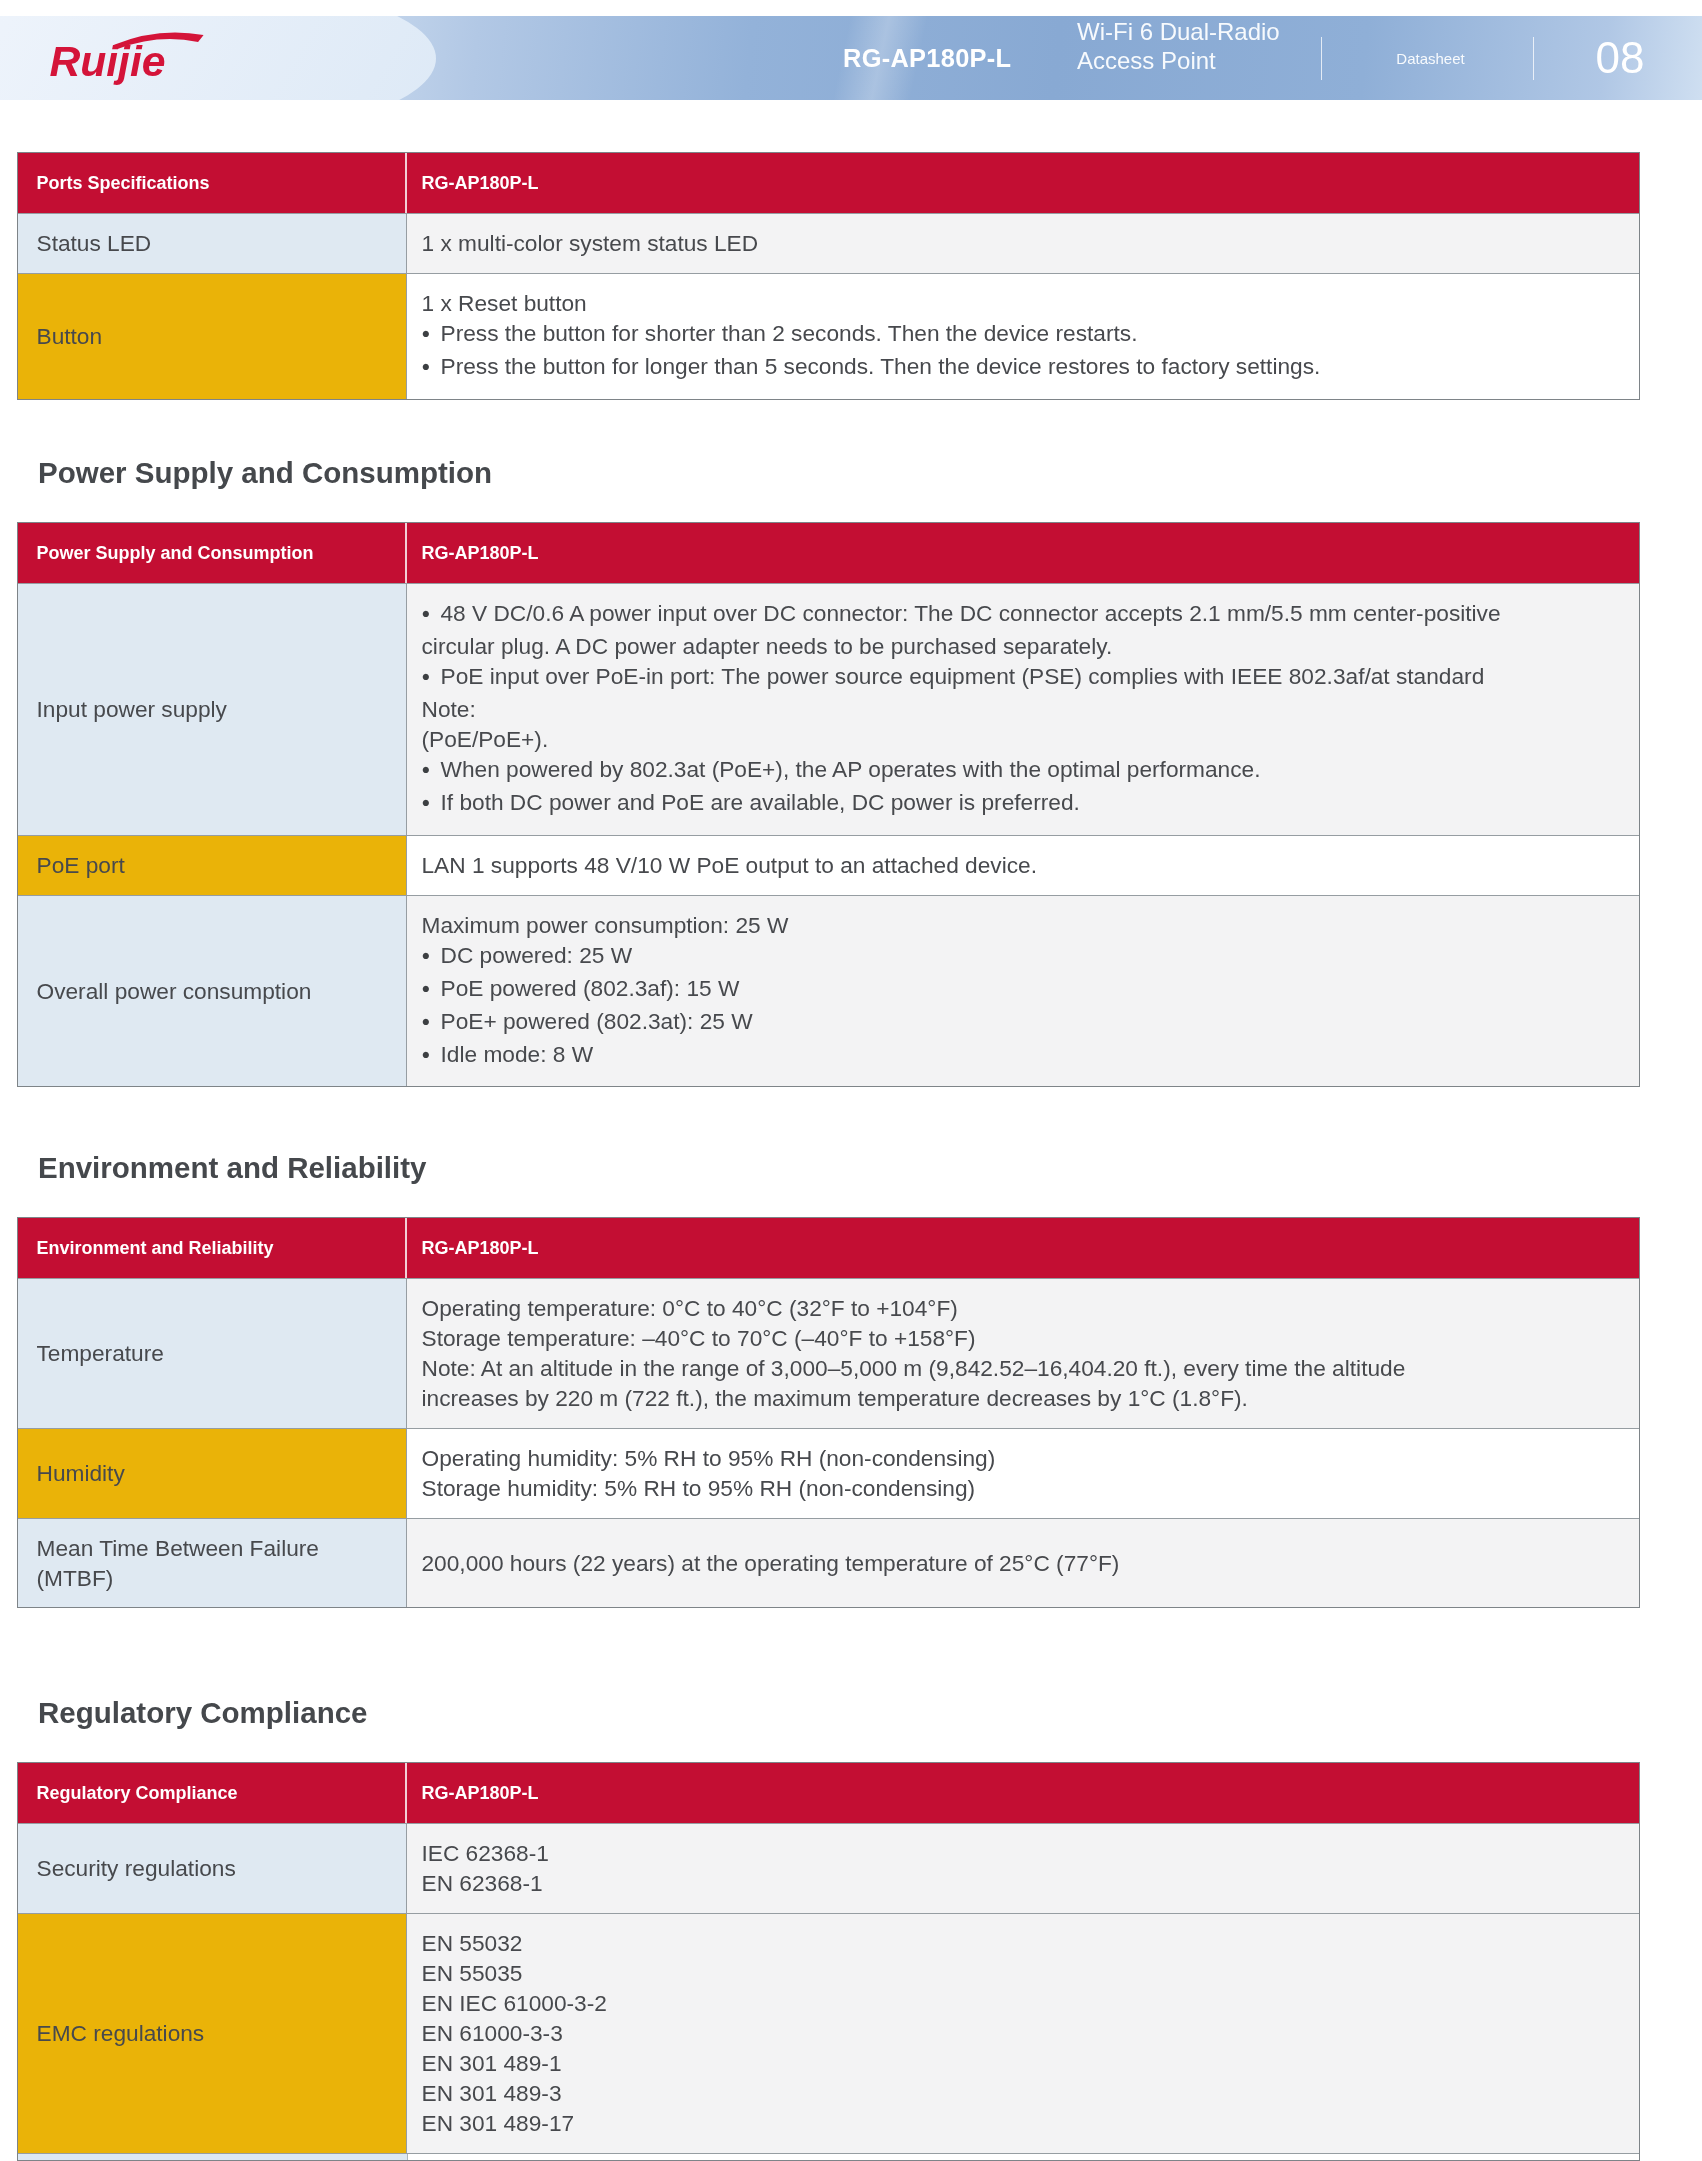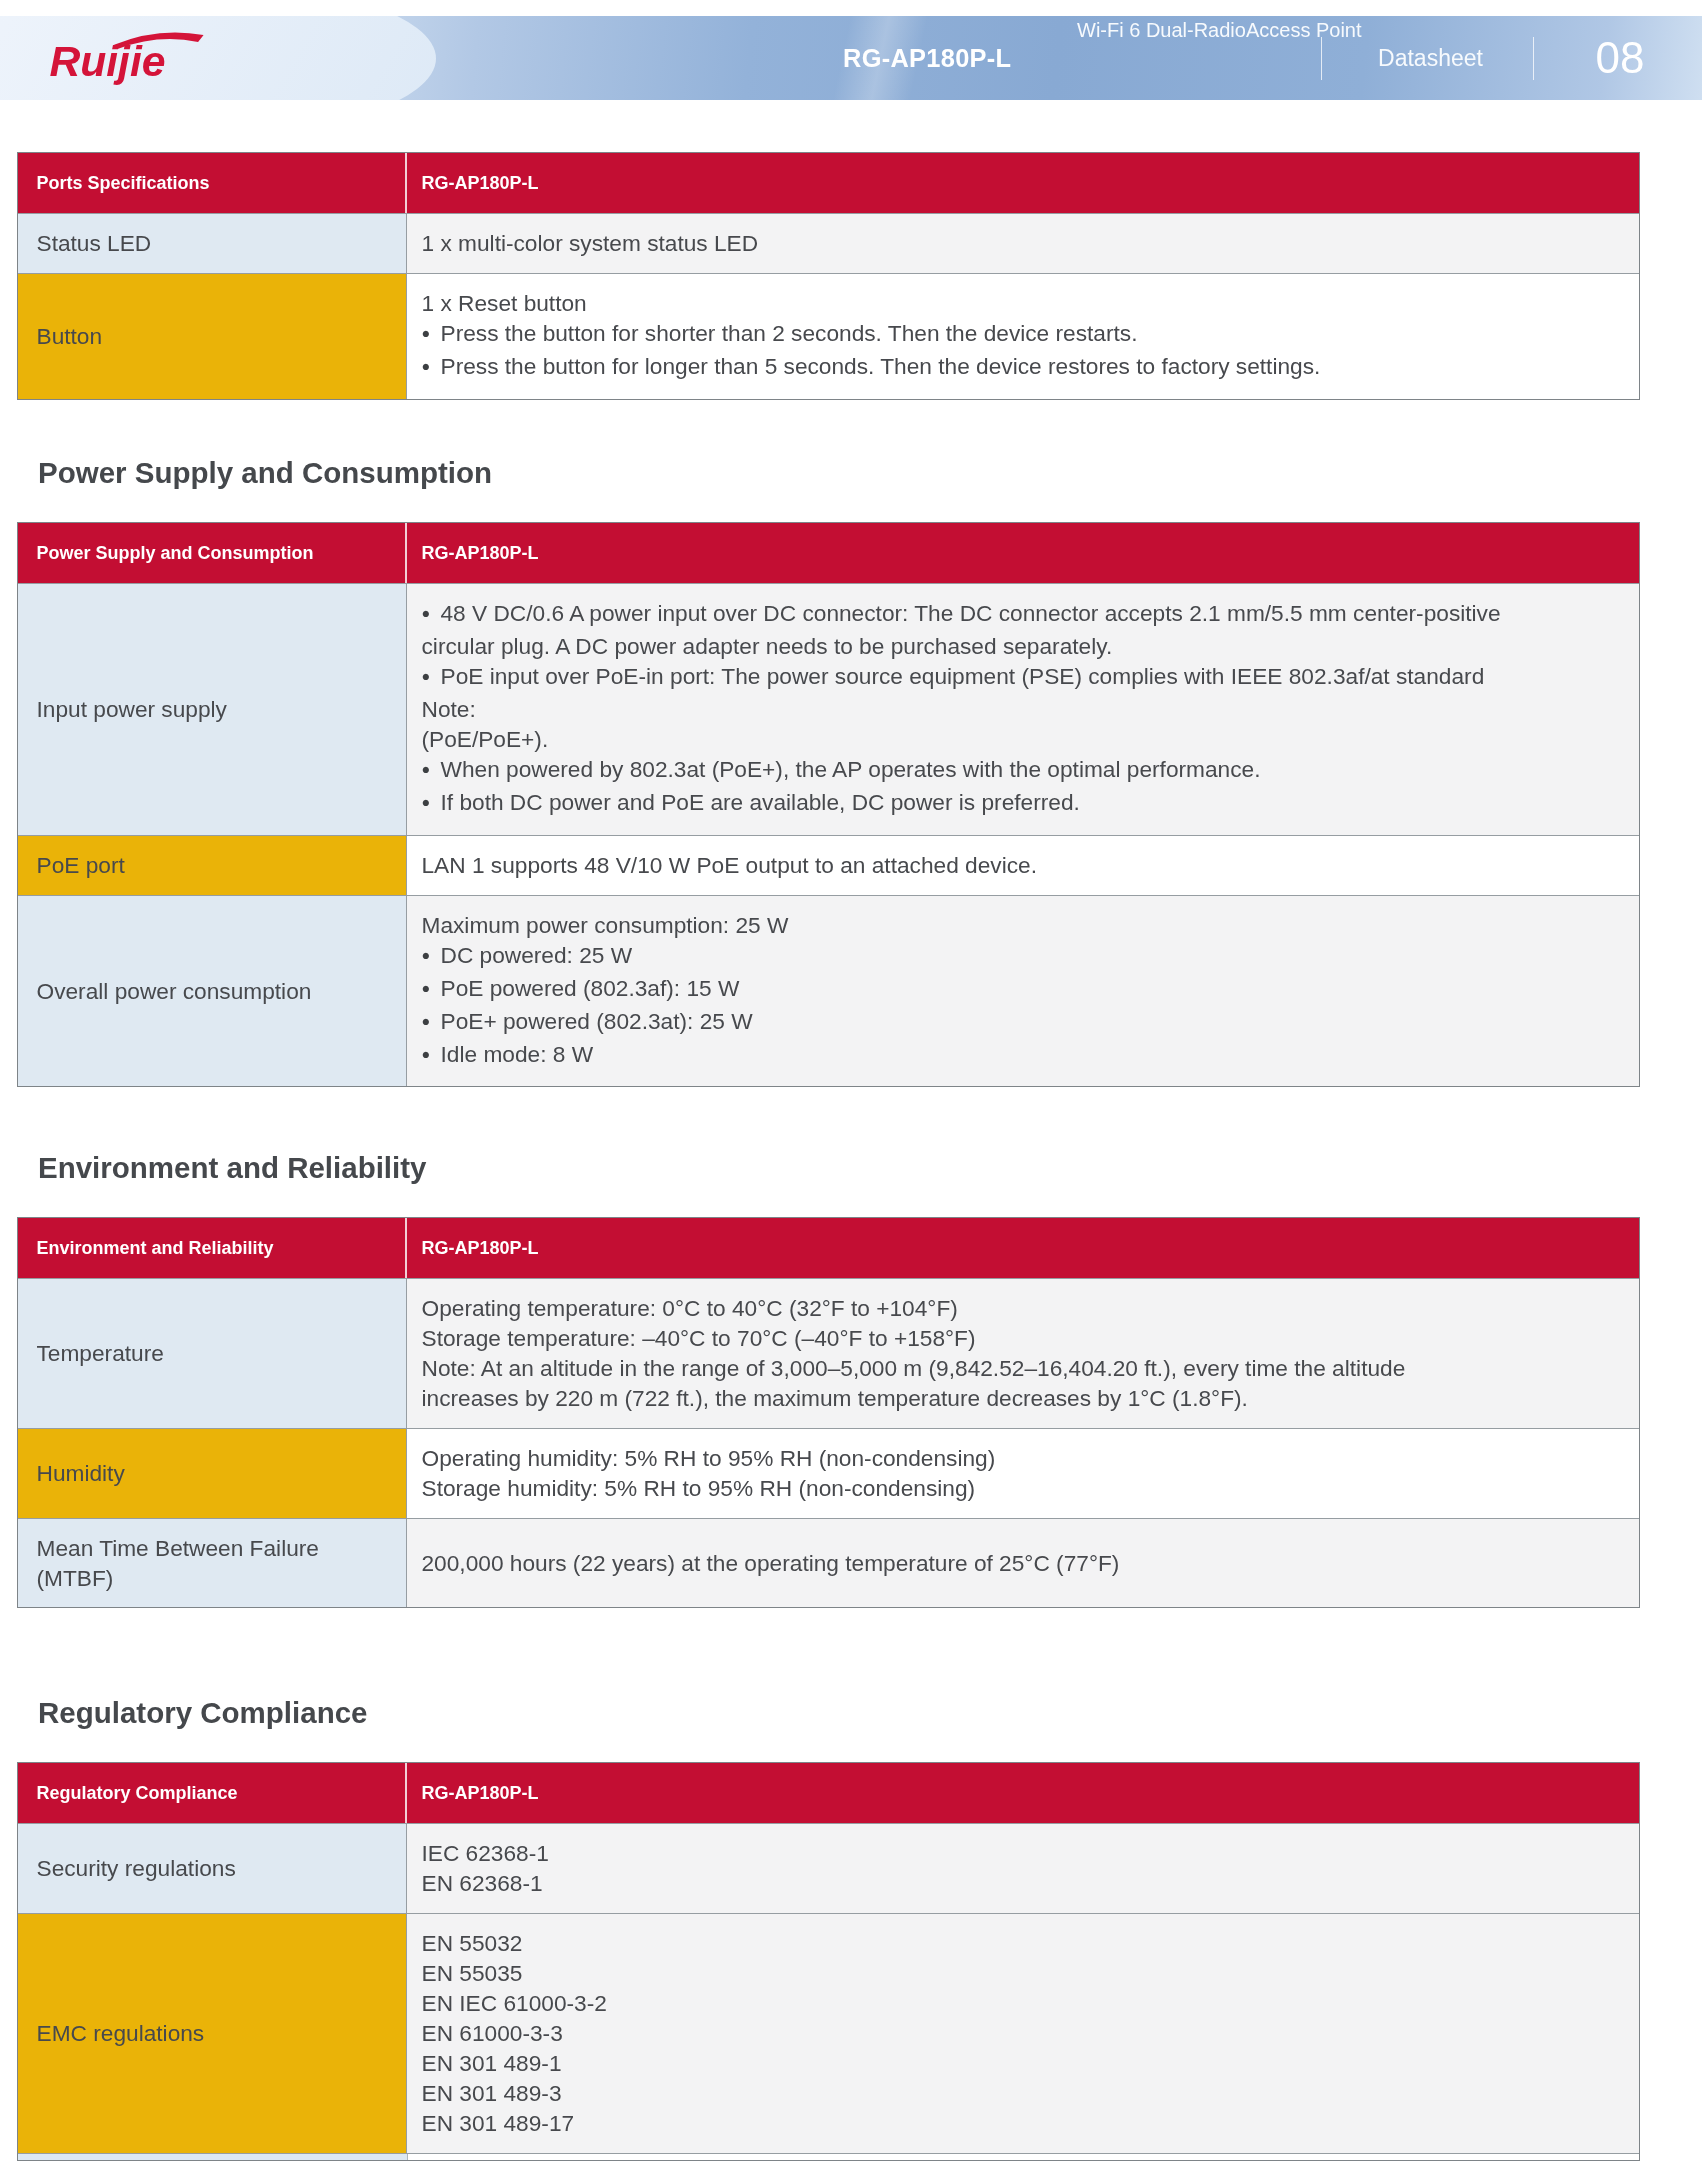--- a/index.html
+++ b/index.html
@@ -24,28 +24,28 @@
     position:absolute;left:841px;top:-27.5px;width:76px;height:151px;
     background:linear-gradient(90deg,rgba(255,255,255,0),rgba(255,255,255,.25),rgba(255,255,255,0));
     transform:rotate(12deg);
   }
   .hlogo{position:absolute;left:48px;top:8.2px;width:179px;height:69px;}
   .hmodel{
     position:absolute;left:843px;top:0;height:84px;display:flex;align-items:center;
     font-weight:bold;font-size:25.4px;color:#ffffff;letter-spacing:0.3px;
   }
   .hprod{
-    position:absolute;left:1077px;top:0;height:60px;display:flex;flex-direction:row;
-    justify-content:center;font-size:20px;line-height:29.5px;color:#f7fafd;
+    position:absolute;left:1077px;top:0;height:60px;display:flex;flex-direction:column;
+    justify-content:center;font-size:24px;line-height:29.5px;color:#f7fafd;
   }
   .hdiv{position:absolute;top:20.6px;width:1.4px;height:43px;background:rgba(255,255,255,.75);}
   .hdiv1{left:1321px}.hdiv2{left:1533px}
   .hdoc{
     position:absolute;left:1329px;top:0;width:203px;height:84px;display:flex;
-    align-items:center;justify-content:center;font-size:23px;color:#f7fafd;
+    align-items:center;justify-content:center;font-size:15px;color:#f7fafd;
   }
   .hpage{
     position:absolute;left:1537px;top:0;width:166px;height:84px;display:flex;
     align-items:center;justify-content:center;font-size:44px;font-weight:400;color:#ffffff;
   }
 
   
   .sheading{position:absolute;left:38px;font-size:29.5px;font-weight:bold;color:#45484c;line-height:34px;}
   #sh0{top:456px}#sh1{top:1151px}#sh2{top:1696px}
 

